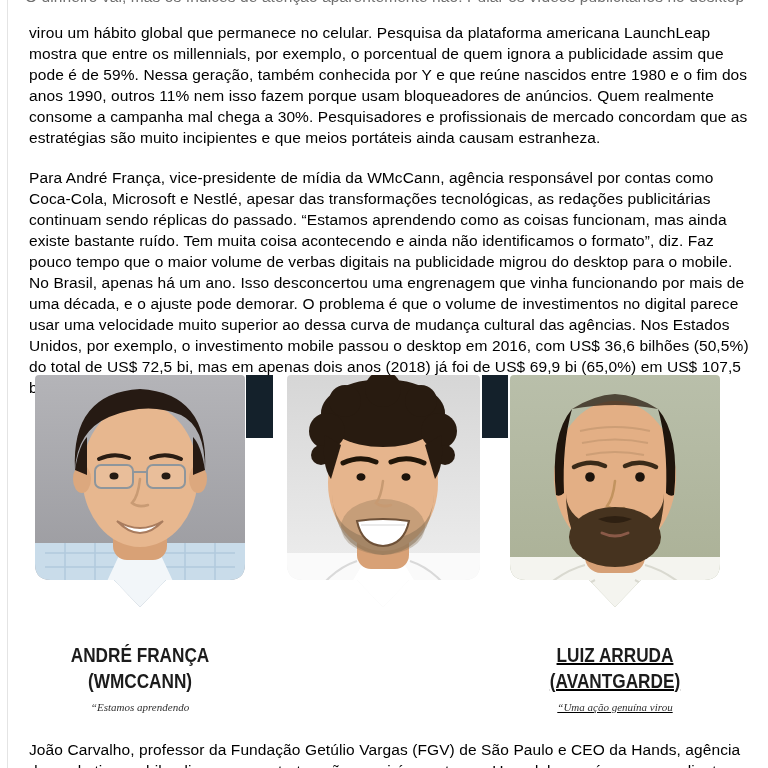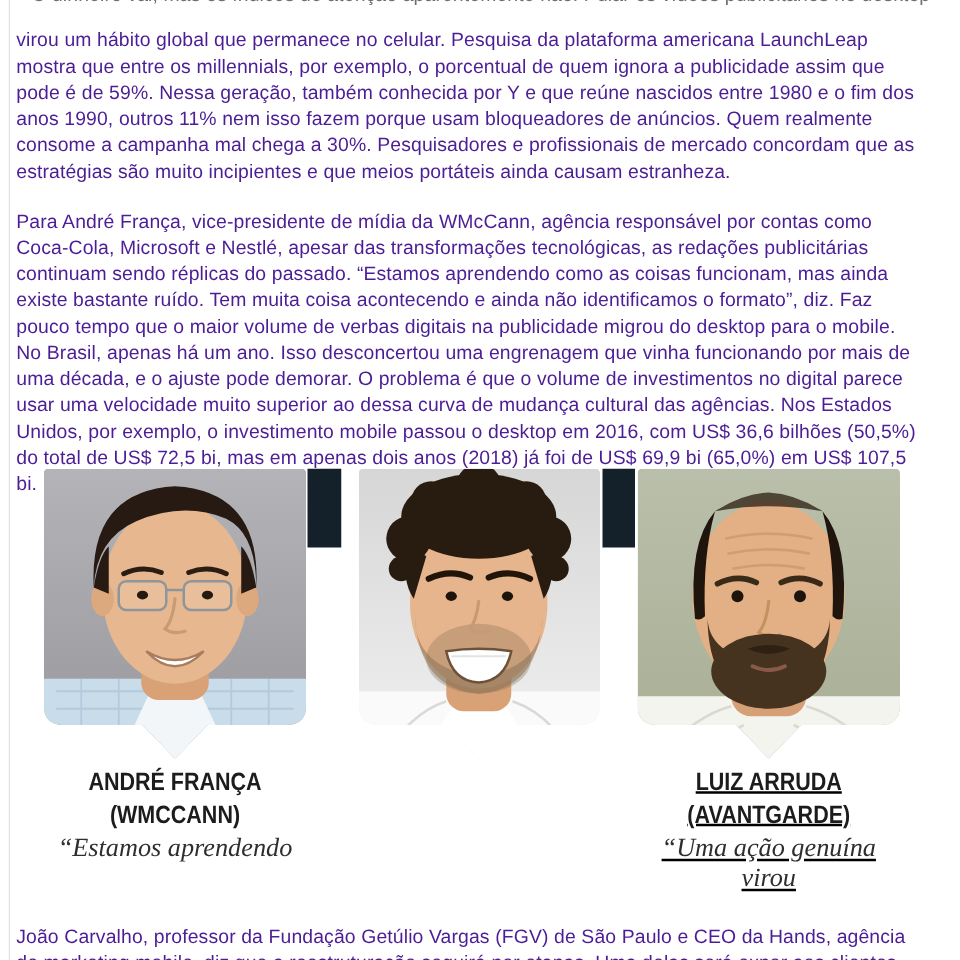--- a/index.html
+++ b/index.html
@@ -2,54 +2,54 @@
 <html><head>
 <meta charset="utf-8">
 <style>
   html,body{margin:0;padding:0;}
   body{
     width:768px;height:768px;background:#ffffff;overflow:hidden;position:relative;
     font-family:"Liberation Sans",sans-serif;
   }
   .left-rule{position:absolute;left:7px;top:0;bottom:0;width:1px;background:#e4e4e4;}
   .para{
-    position:absolute;left:13px;width:722px;
-    font-size:15.5px;line-height:21px;color:#4c1d95;letter-spacing:0.1px;
+    position:absolute;left:29px;width:722px;
+    font-size:15.5px;line-height:21px;color:#000000;letter-spacing:0.1px;
   }
   .clip-line{position:absolute;left:25px;top:0;width:722px;height:7px;overflow:hidden;}
   .clip-line span{display:block;white-space:nowrap;margin-top:-14px;
     font-size:15.5px;line-height:21px;color:#6f6f6f;letter-spacing:0.1px;}
   #p1{top:6px;}
   #p2{top:151px;}
   #p3{top:723px;}
 
   .photo-strip{position:absolute;left:35px;top:375px;width:685px;height:232px;}
   .photo{position:absolute;top:0;height:232px;}
   .photo svg{display:block;}
   #photo-1{left:0;width:210px;}
   #photo-2{left:252px;width:193px;}
   #photo-3{left:475px;width:210px;}
   .navy-bar{position:absolute;top:0;height:63px;background:#14212b;}
   #navy-1{left:211px;width:27px;}
   #navy-2{left:447px;width:26px;}
 
-  .captions{position:absolute;left:35px;top:613px;width:685px;height:105px;}
+  .captions{position:absolute;left:35px;top:642px;width:685px;height:105px;}
   .caption{position:absolute;top:0;text-align:center;}
   #cap-1{left:0;width:210px;}
   #cap-2{left:252px;width:193px;}
   #cap-3{left:475px;width:210px;text-decoration:underline;}
   .person-name{
     font-size:20px;font-weight:700;line-height:26px;color:#1c1c1c;
     letter-spacing:0px;transform:scaleX(0.86);transform-origin:50% 0;
     white-space:nowrap;
   }
   .person-quote{
     margin-top:1px;
     font-family:"Liberation Serif",serif;font-style:italic;
-    font-size:21px;line-height:24px;color:#2e2e2e;
+    font-size:11px;line-height:24px;color:#2e2e2e;
   }
 </style>
 </head>
 <body>
 
 <div class="left-rule"></div>
 
 <div class="clip-line">
   <span>O dinheiro vai, mas os índices de atenção aparentemente não. Pular os vídeos publicitários no desktop</span>
 </div>

